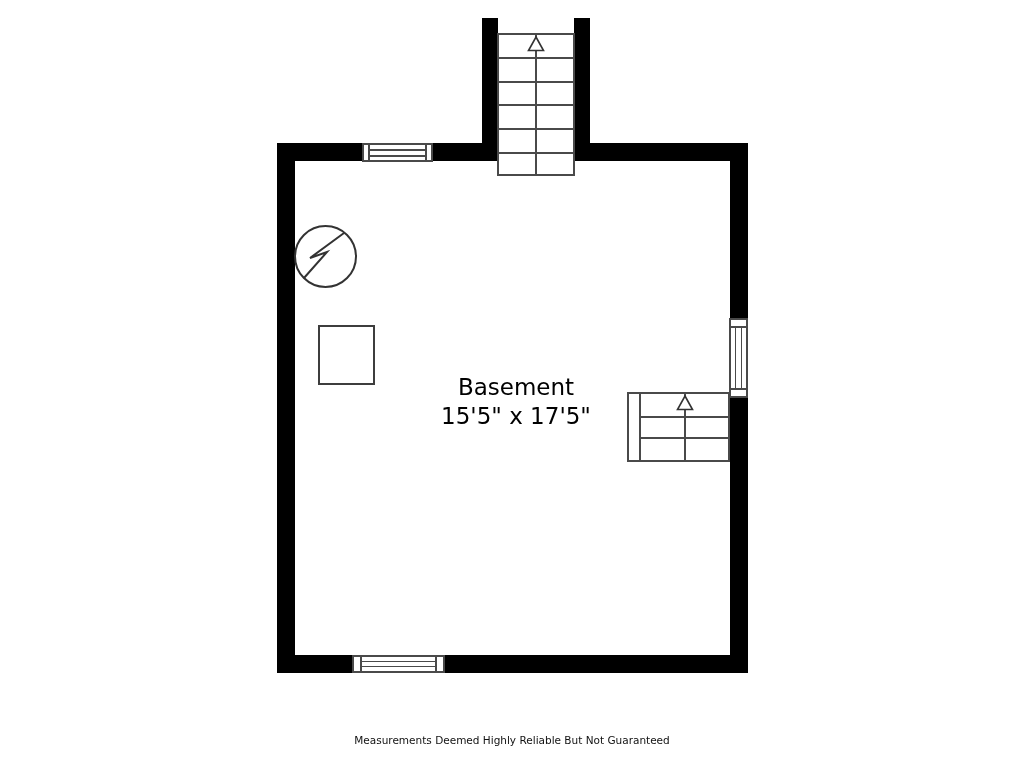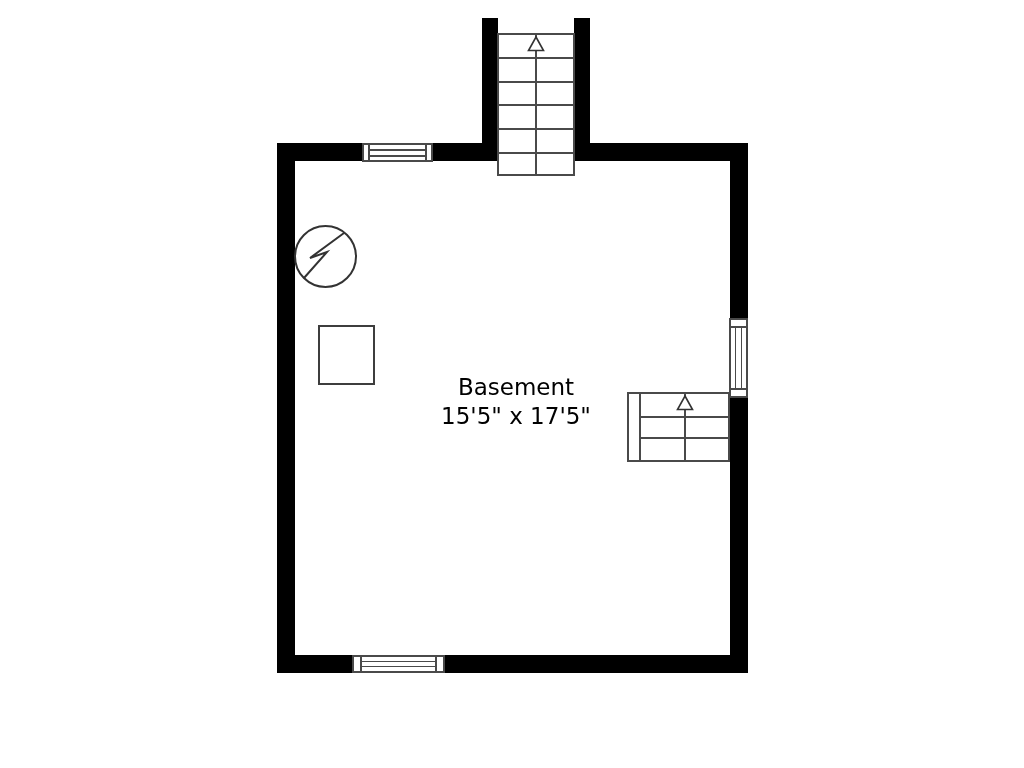--- a/index.html
+++ b/index.html
@@ -84,14 +84,15 @@
 
   <svg class="symbol" style="left:293px;top:224px;" width="65" height="65" viewBox="0 0 65 65">
     <circle cx="32.5" cy="32.5" r="30.5" fill="none" stroke="#333333" stroke-width="2"></circle>
     <polyline points="51,9 17,34 34,28 11,54" fill="none" stroke="#333333" stroke-width="2" stroke-linejoin="miter"></polyline>
   </svg>
 
   <div class="square-symbol" style="left:318px;top:325px;width:57px;height:60px;"></div>
 
   <div class="room-text" style="top:374px;">Basement</div>
   <div class="room-text" style="top:403px;">15'5" x 17'5"</div>
+  <div class="footer-text">Measurements Deemed Highly Reliable But Not Guaranteed</div>
 
 </div>
 
 </body></html>

